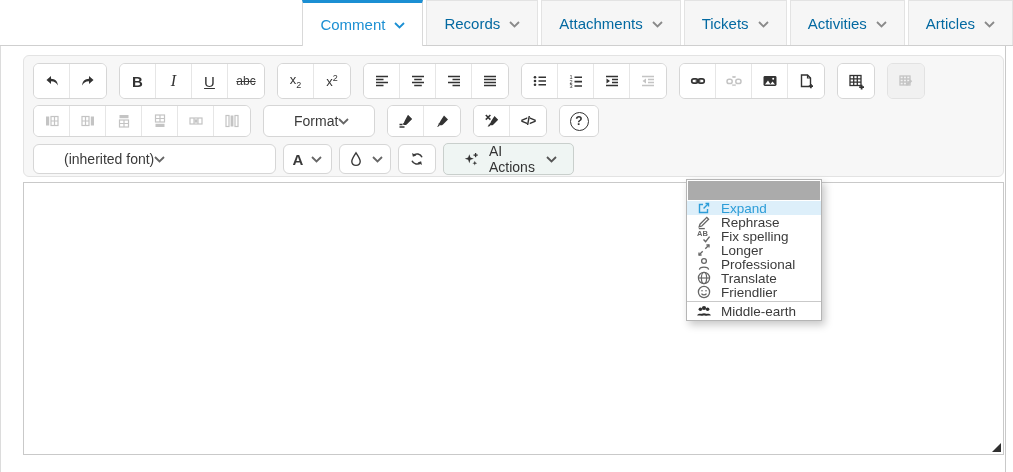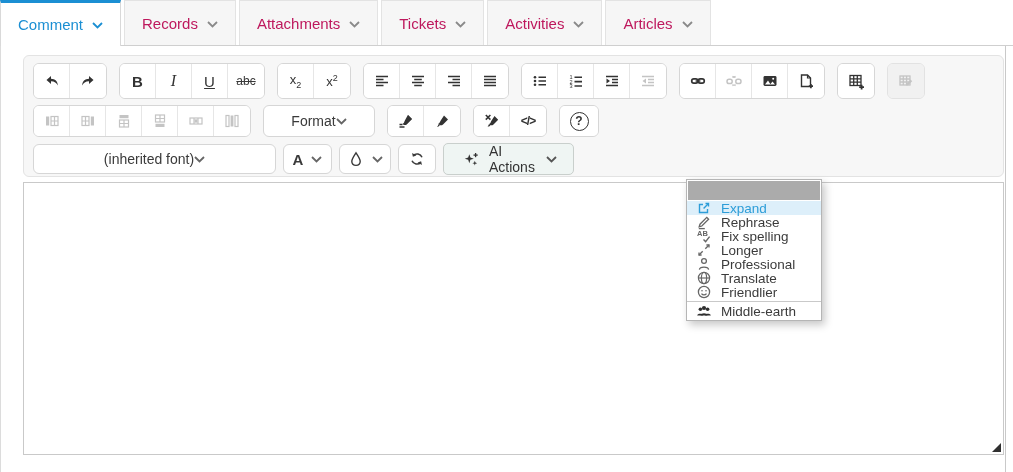--- a/index.html
+++ b/index.html
@@ -5,23 +5,23 @@
   * { box-sizing: border-box; }
   html,body { margin:0; padding:0; }
   body {
     width:1013px; height:472px; position:relative; overflow:hidden;
     background:#fff; font-family:"Liberation Sans", sans-serif; color:#333;
   }
   svg { display:block; }
 
   
   .tabbar { position:absolute; top:0; left:0; width:1013px; height:46px;
-    display:flex; align-items:flex-end; gap:3px; border-bottom:1px solid #cfcfcf; }
+    display:flex; align-items:flex-end; gap:3px; border-bottom:1px solid #cfcfcf;justify-content:flex-end; }
   .tab { height:45px; display:flex; align-items:center; gap:9px; padding:0 17px;
-    background:#f6f6f6; border:1px solid #e3e3e3; border-bottom:none; color:#be185d;
+    background:#f6f6f6; border:1px solid #e3e3e3; border-bottom:none; color:#0369a1;
     font-size:15px; cursor:pointer; white-space:nowrap; }
   .tab .chev { color:#8a8a8a; margin-top:2px; }
   .tab.active { background:#fff; color:var(--accent); border-top:3px solid var(--accent);
     border-left-color:#d9d9d9; border-right-color:#d9d9d9; height:46px; margin-bottom:-1px; z-index:2; }
   .tab.active .chev { color:var(--accent); }
 
   
   .panel { position:absolute; top:46px; left:0; width:1006px; height:426px;
     border-left:1px solid #dcdcdc; border-right:1px solid #c9c9c9; background:#fff; }
 
@@ -42,21 +42,21 @@
   .und-l  { text-decoration:underline; font-size:15px; }
   .str-l  { text-decoration:line-through; font-size:12px; color:#3a3a3a; }
   .scr    { font-size:13px; }
   .scr sub,.scr sup { font-size:9px; }
   .code-l { font-size:12px; font-weight:bold; letter-spacing:-1px; }
   .help-glyph { width:19px; height:19px; border:1.5px solid #333; border-radius:50%;
     display:flex; align-items:center; justify-content:center; font-size:12px; font-weight:bold; }
 
   
   .sel { background:#fff; border:1px solid #d6d6d6; border-radius:6px; height:30px;
-    display:flex; align-items:center; justify-content:center; padding:0 13px;
+    display:flex; align-items:center; justify-content:flex-start; padding:0 30px;
     font-size:14px; color:#3a3a3a; cursor:pointer; }
   .sel .chev { color:#666; }
   .fmt  { width:112px; height:32px; }
   .font { width:243px; }
   .size { width:239px; }
   .mini { width:49px; gap:8px; justify-content:center; padding:0 8px; }
   .mini2{ width:52px; gap:8px; justify-content:center; padding:0 8px; }
   .sq   { width:38px; justify-content:center; padding:0; }
   .ai-btn { height:32px; width:131px; display:flex; align-items:center; gap:9px;
     background:#eff5f3; border:1px solid #c9cfcc; border-radius:5px; padding:0 19px;

